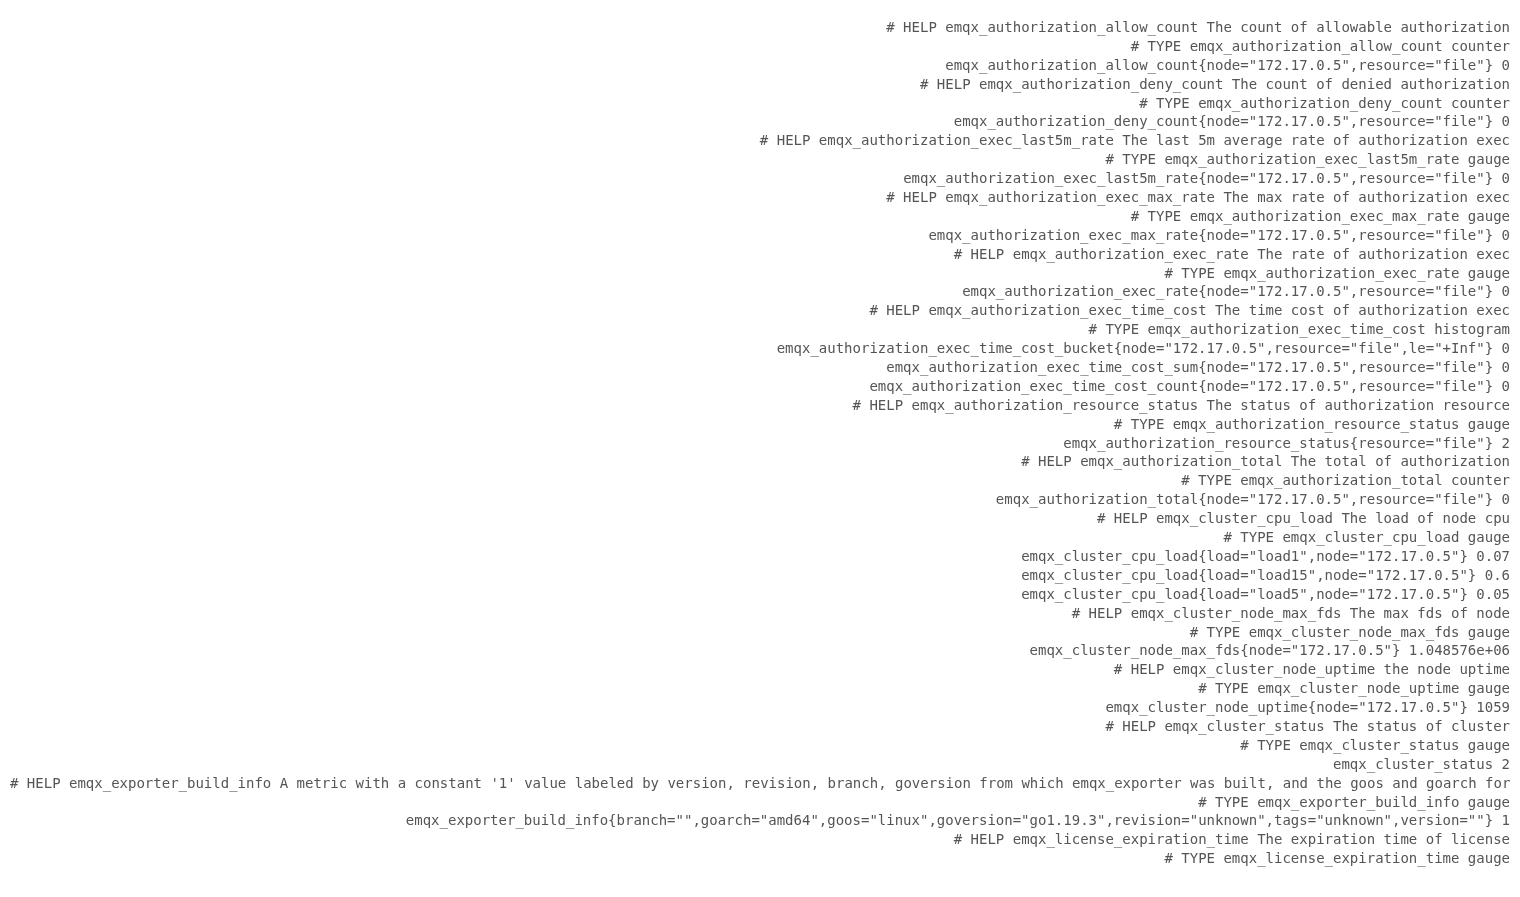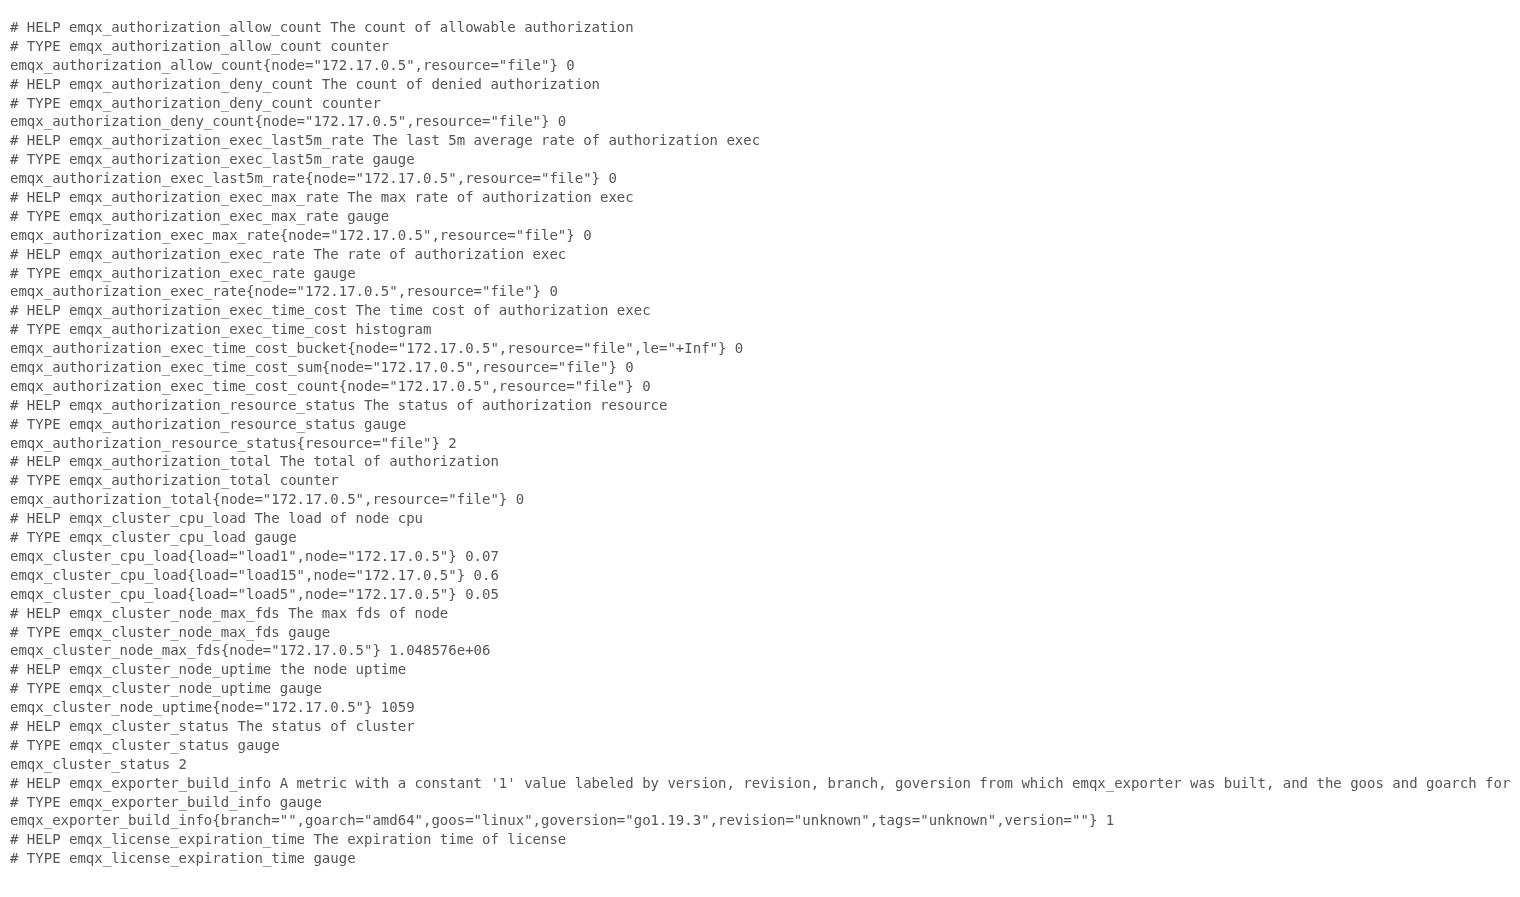--- a/index.html
+++ b/index.html
@@ -1,18 +1,19 @@
 <!DOCTYPE html>
 <html><head>
   <meta charset="utf-8">
   <style>
     * {
       margin: 0;
       padding: 0;
       box-sizing: border-box;
+      text-align: right;
     }
     body {
       background: #ffffff;
       font-family: "Courier New", Courier, monospace;
       font-size: 14px;
       line-height: 1.35;
       color: #555555;
       padding: 18px 10px;
       white-space: nowrap;
       overflow-x: auto;

